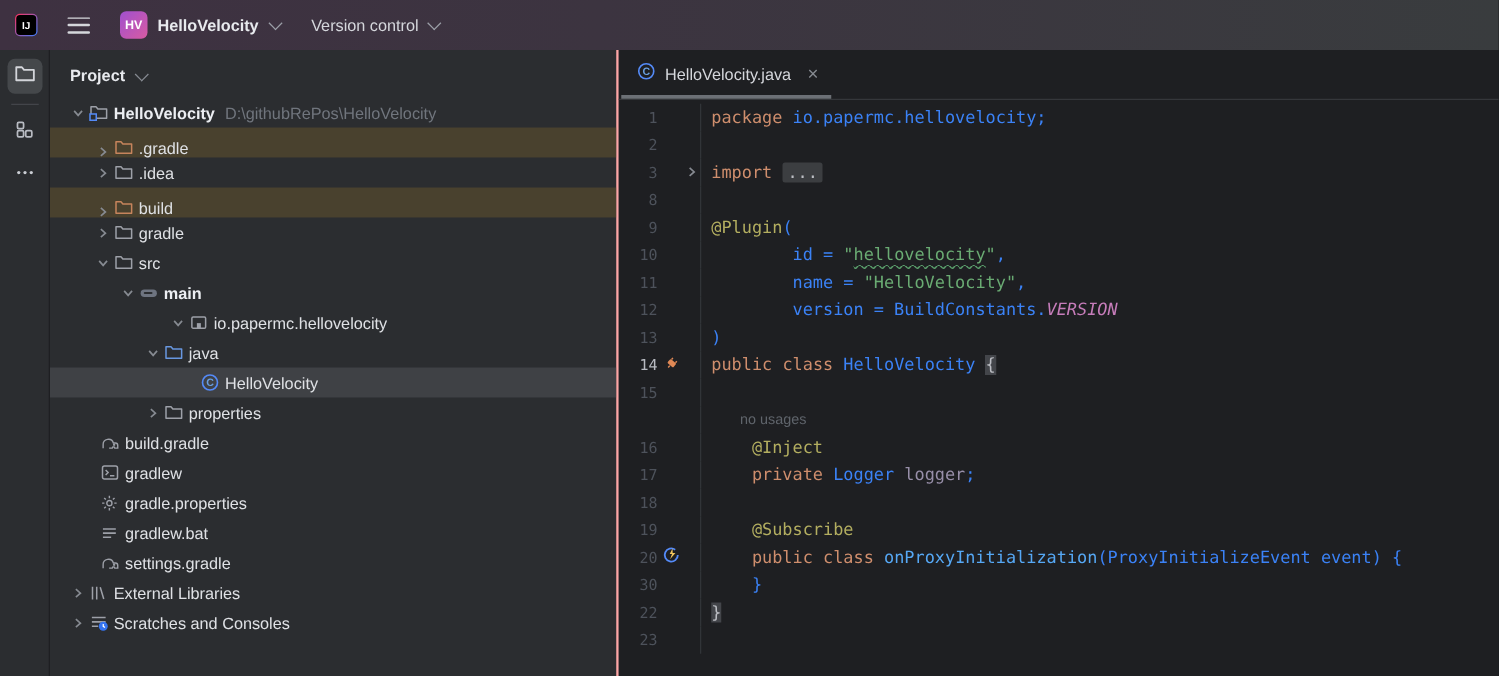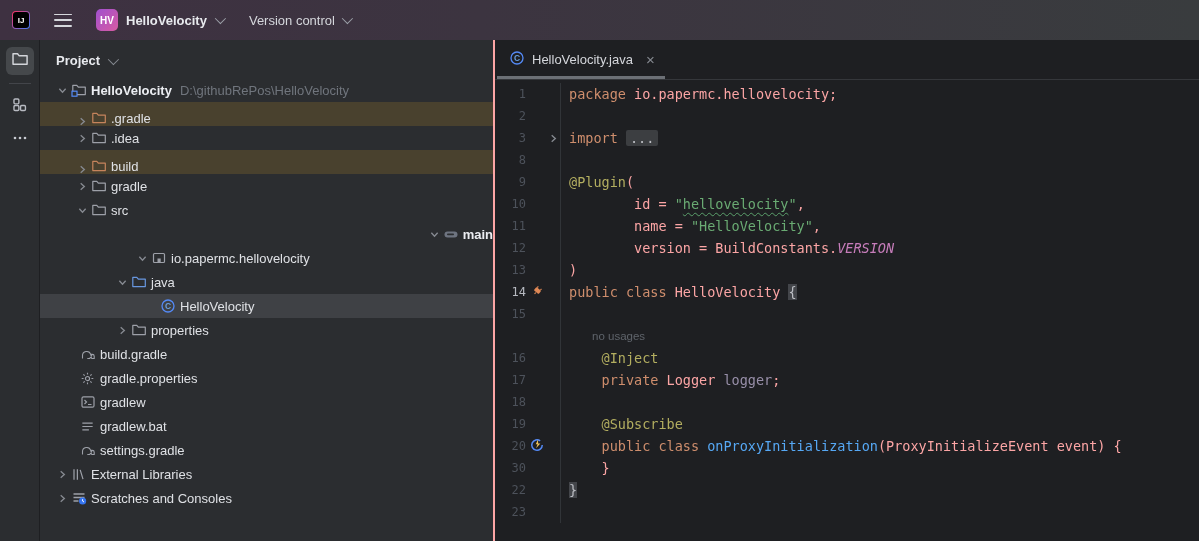--- a/index.html
+++ b/index.html
@@ -64,21 +64,21 @@
   .gut { width:66px; flex:none; align-self:stretch; display:flex; align-items:center; border-right:1px solid #313438; }
   .lnum { flex:1; text-align:right; font-size:12px; color:#4d525b; padding-right:2px; }
   .lnum.cur { color:#b7bac1; }
   .gicon { width:18px; flex:none; display:flex; align-items:center; justify-content:center; }
   .gfold { width:14px; flex:none; display:flex; align-items:center; justify-content:center; }
   .ctext { padding-left:8px; }
   .tk-kw  { color:#cf8e6d; }
   .tk-ann { color:#b3ae60; }
   .tk-str { color:#6aab73; }
   .tk-strw{ color:#6aab73; text-decoration:underline; text-decoration-style:wavy; text-decoration-color:#5a9f6b; text-underline-offset:3px; text-decoration-thickness:1px; }
-  .tk-pln { color:#fca5a5; }
+  .tk-pln { color:#3b82f6; }
   .tk-sf  { color:#c77dbb; font-style:italic; }
   .tk-fld { color:#988fa9; }
   .tk-mth { color:#56a8f5; }
   .tk-hl  { color:#bcbec4; background:#43454a; }
   .tk-fold{ color:#bcbec4; background:#3c3e41; border-radius:2px; padding:0 4px; }
   .inlay { color:#5f646b; font-size:11.5px; font-family:"Liberation Sans",sans-serif; padding-left:31px; }
 </style>
 </head>
 <body>
 
@@ -212,21 +212,21 @@
               <path d="M1.5 3l3.5 4 3.5-4" fill="none" stroke="#868a91" stroke-width="1.5"></path>
             </svg>
           </span>
           <span class="ticon">
             <svg width="16" height="16" viewBox="0 0 16 16">
               <path d="M1.8 3.4h4l1.5 1.8h7v7.4H1.8z" fill="none" stroke="#9da0a8" stroke-width="1.2" stroke-linejoin="round"></path>
             </svg>
           </span>
           <span class="tlabel">src</span>
         </div>
-        <div class="trow" style="padding-left: 54px; justify-content: flex-end;">
+        <div class="trow" style="padding-left: 54px;">
           <span class="tchev">
             <svg width="9" height="9" viewBox="0 0 10 10">
               <path d="M1.5 3l3.5 4 3.5-4" fill="none" stroke="#868a91" stroke-width="1.5"></path>
             </svg>
           </span>
           <span class="ticon">
             <svg width="16" height="16" viewBox="0 0 16 16">
               <rect x="1.5" y="5.5" width="13" height="6" rx="3" fill="#6e7480"></rect>
               <rect x="4" y="7.6" width="7" height="1.6" rx="0.8" fill="#2b2d30"></rect>
             </svg>
@@ -286,35 +286,35 @@
           <span class="ticon">
             <svg width="16" height="16" viewBox="0 0 16 16" fill="none" stroke="#9da0a8" stroke-width="1.1">
               <path d="M2.5 12.5V9.8a4.2 4.2 0 0 1 8.2-1.4h1.6a1.9 1.9 0 0 1 1.9 1.9v2.2h-2.4l-.5-1h-1l-.5 1H7.3"></path>
               <circle cx="11.3" cy="9.7" r="0.4" fill="#9da0a8"></circle>
             </svg>
           </span>
           <span class="tlabel">build.gradle</span>
         </div>
         <div class="trow" style="padding-left: 40px;">
           <span class="ticon">
+            <svg width="16" height="16" viewBox="0 0 16 16">
+              <rect x="2" y="2.8" width="12" height="10.4" rx="1.5" fill="none" stroke="#9da0a8" stroke-width="1.2"></rect>
+              <path d="M4.5 6l2 2-2 2M8 10.5h3.5" stroke="#9da0a8" stroke-width="1.2" fill="none"></path>
+            </svg>
+          </span>
+          <span class="tlabel">gradlew</span>
+        </div>
+        <div class="trow" style="padding-left: 40px;">
+          <span class="ticon">
             <svg width="15" height="15" viewBox="0 0 16 16" fill="none" stroke="#9da0a8" stroke-width="1.2">
               <circle cx="8" cy="8" r="2.2"></circle>
               <path d="M8 1.8v2M8 12.2v2M1.8 8h2M12.2 8h2M3.6 3.6l1.4 1.4M11 11l1.4 1.4M12.4 3.6L11 5M5 11l-1.4 1.4"></path>
             </svg>
           </span>
           <span class="tlabel">gradle.properties</span>
-        </div>
-        <div class="trow" style="padding-left: 40px;">
-          <span class="ticon">
-            <svg width="16" height="16" viewBox="0 0 16 16">
-              <rect x="2" y="2.8" width="12" height="10.4" rx="1.5" fill="none" stroke="#9da0a8" stroke-width="1.2"></rect>
-              <path d="M4.5 6l2 2-2 2M8 10.5h3.5" stroke="#9da0a8" stroke-width="1.2" fill="none"></path>
-            </svg>
-          </span>
-          <span class="tlabel">gradlew</span>
         </div>
         <div class="trow" style="padding-left: 40px;">
           <span class="ticon">
             <svg width="15" height="15" viewBox="0 0 16 16" stroke="#9da0a8" stroke-width="1.3">
               <path d="M2.5 4.5h11M2.5 8h11M2.5 11.5h7"></path>
             </svg>
           </span>
           <span class="tlabel">gradlew.bat</span>
         </div>
         <div class="trow" style="padding-left: 40px;">

